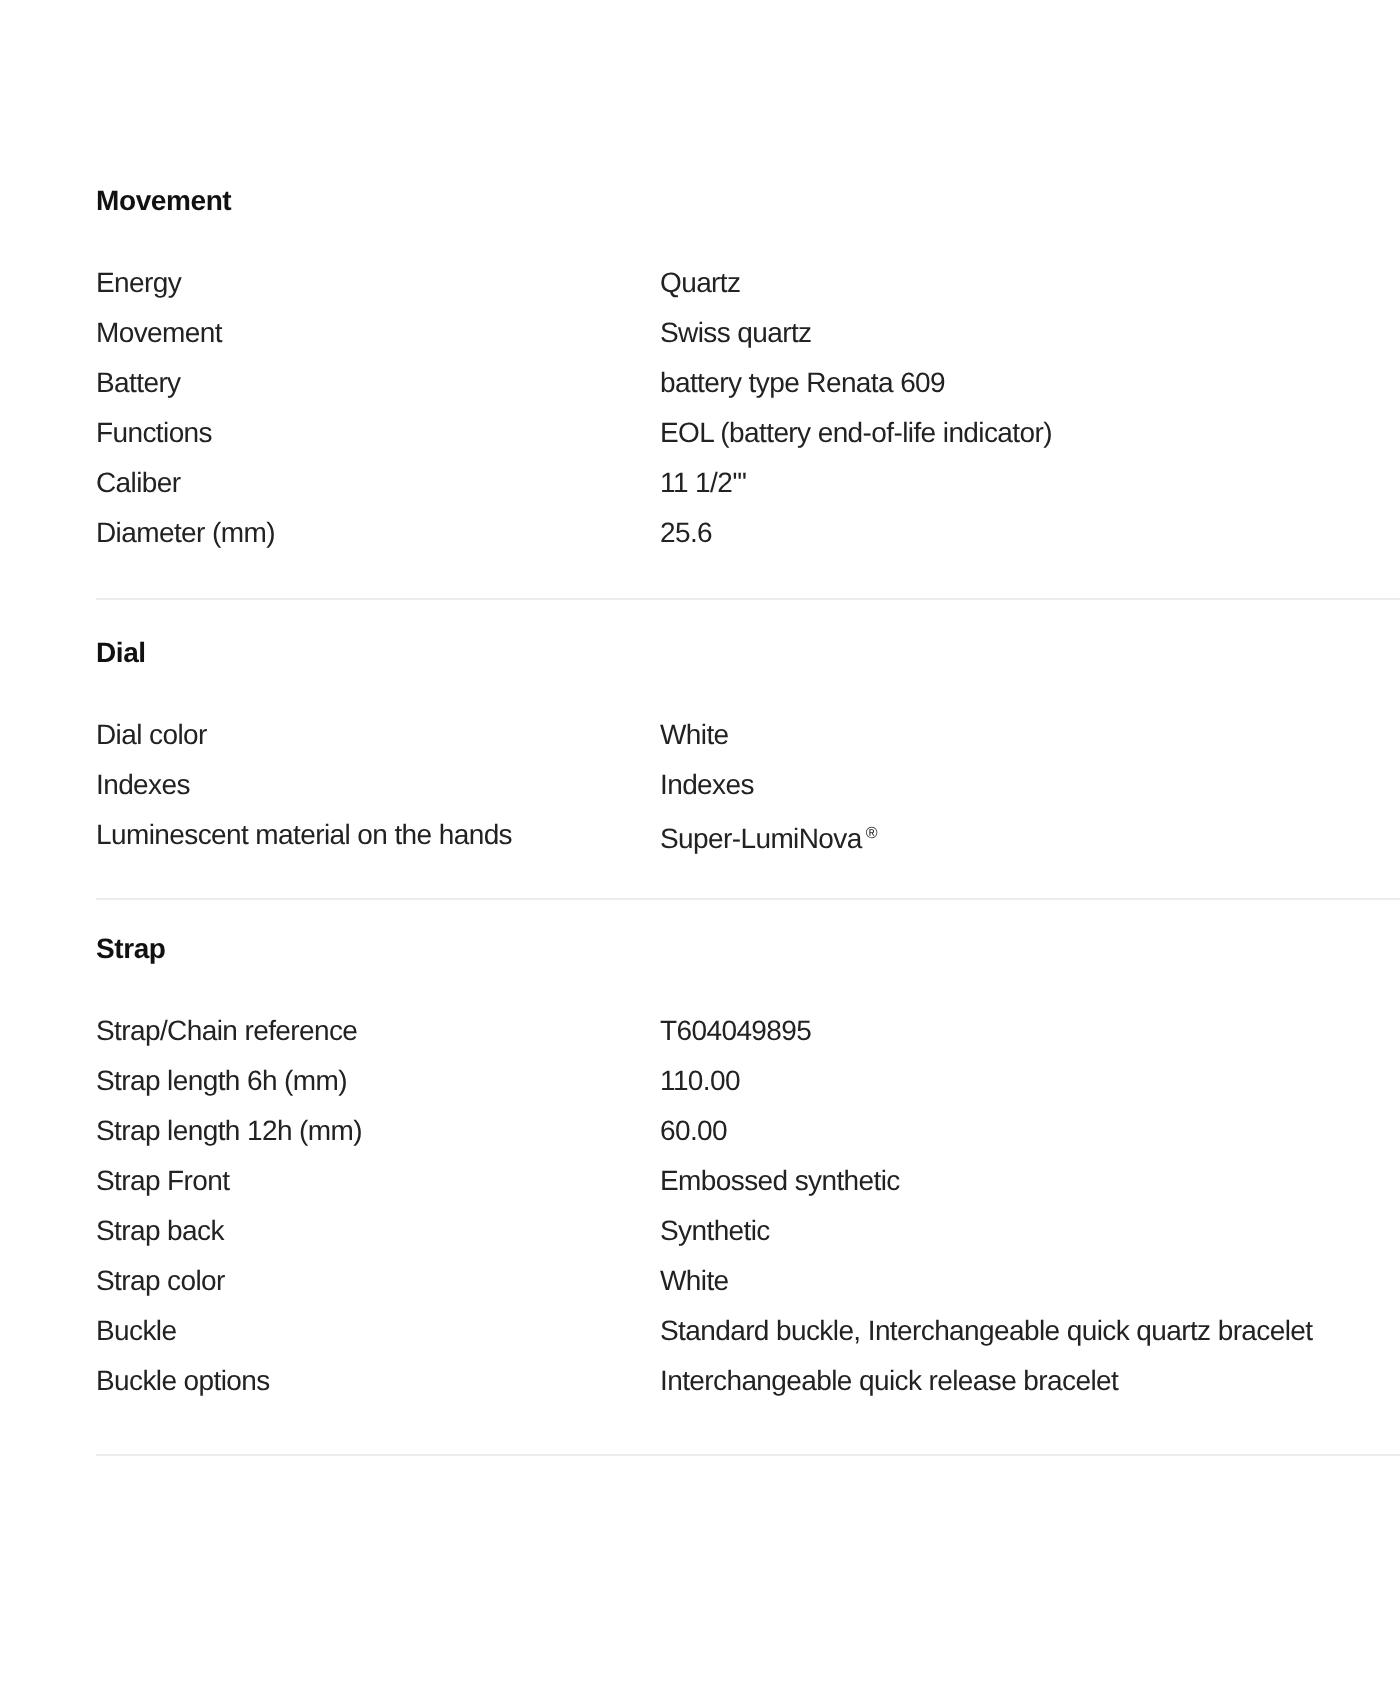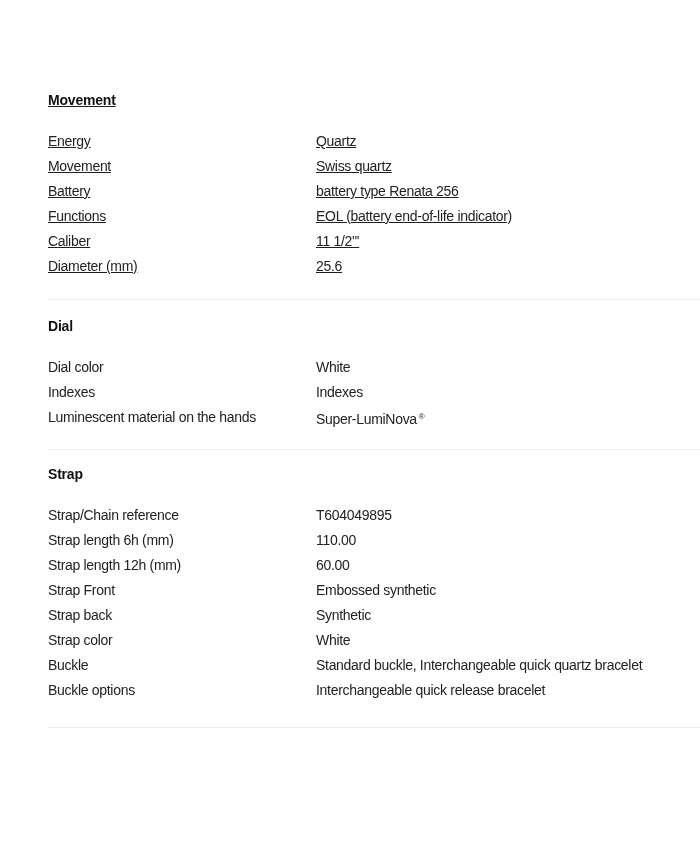--- a/index.html
+++ b/index.html
@@ -35,38 +35,39 @@
   }
   .rows {
     padding-top: 21px;
   }
   .row {
     display: flex;
     height: 25px;
     line-height: 20px;
     font-size: 14px;
     letter-spacing: -0.3px;
+    gap: 14px;
   }
   .row .label {
     width: 268px;
     flex: 0 0 268px;
     color: #222222;
     white-space: nowrap;
   }
   .row .value {
     color: #222222;
     white-space: nowrap;
     text-align: right;
   }
   .sup {
     font-size: 8px;
     vertical-align: 5px;
     margin-left: 2px;
   }
-  #sec-movement { padding-bottom: 18px; text-decoration: underline; }
+  #sec-movement { padding-bottom: 18px; }
   #sec-dial { padding-top: 16px; padding-bottom: 17px; }
   #sec-strap { padding-top: 14px; padding-bottom: 22px; }
 </style>
 </head>
 <body>
 
 <div class="specs">
 
   <div class="section" id="sec-movement">
     <h3 class="section-title">Movement</h3>
@@ -74,21 +75,21 @@
       <div class="row">
         <span class="label">Energy</span>
         <span class="value">Quartz</span>
       </div>
       <div class="row">
         <span class="label">Movement</span>
         <span class="value">Swiss quartz</span>
       </div>
       <div class="row">
         <span class="label">Battery</span>
-        <span class="value">battery type Renata 256</span>
+        <span class="value">battery type Renata 609</span>
       </div>
       <div class="row">
         <span class="label">Functions</span>
         <span class="value">EOL (battery end-of-life indicator)</span>
       </div>
       <div class="row">
         <span class="label">Caliber</span>
         <span class="value">11 1/2'''</span>
       </div>
       <div class="row">

